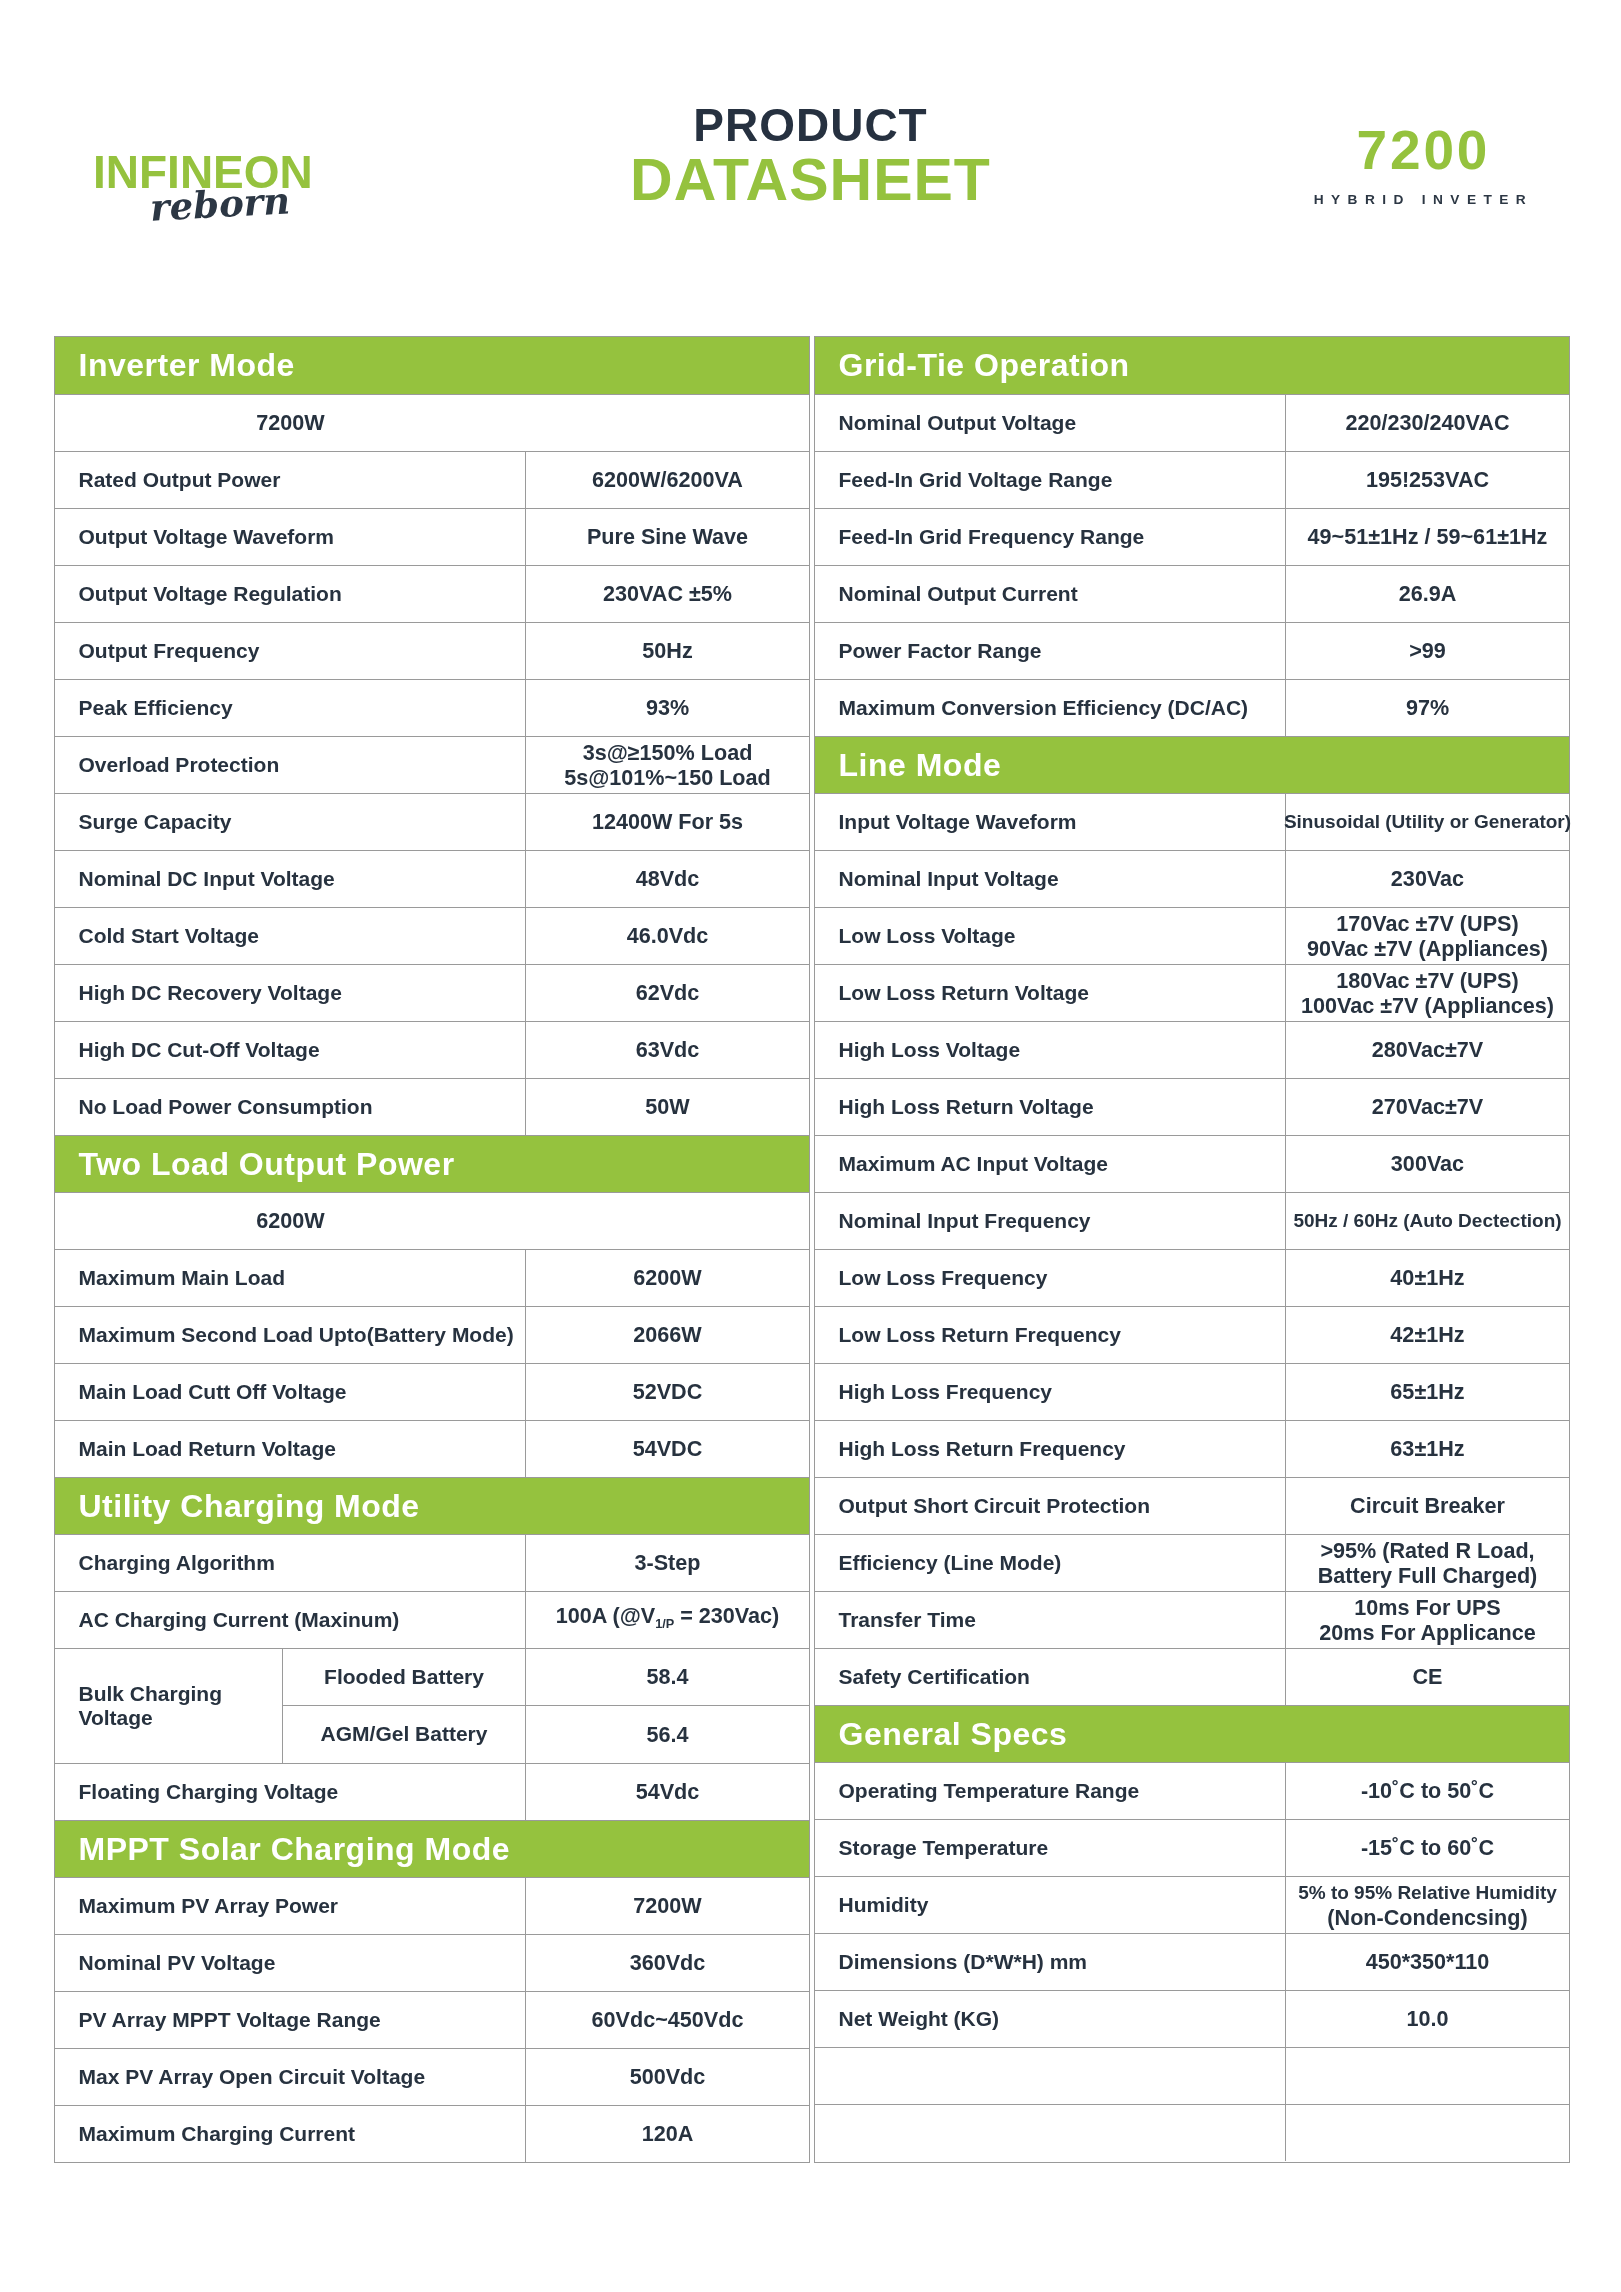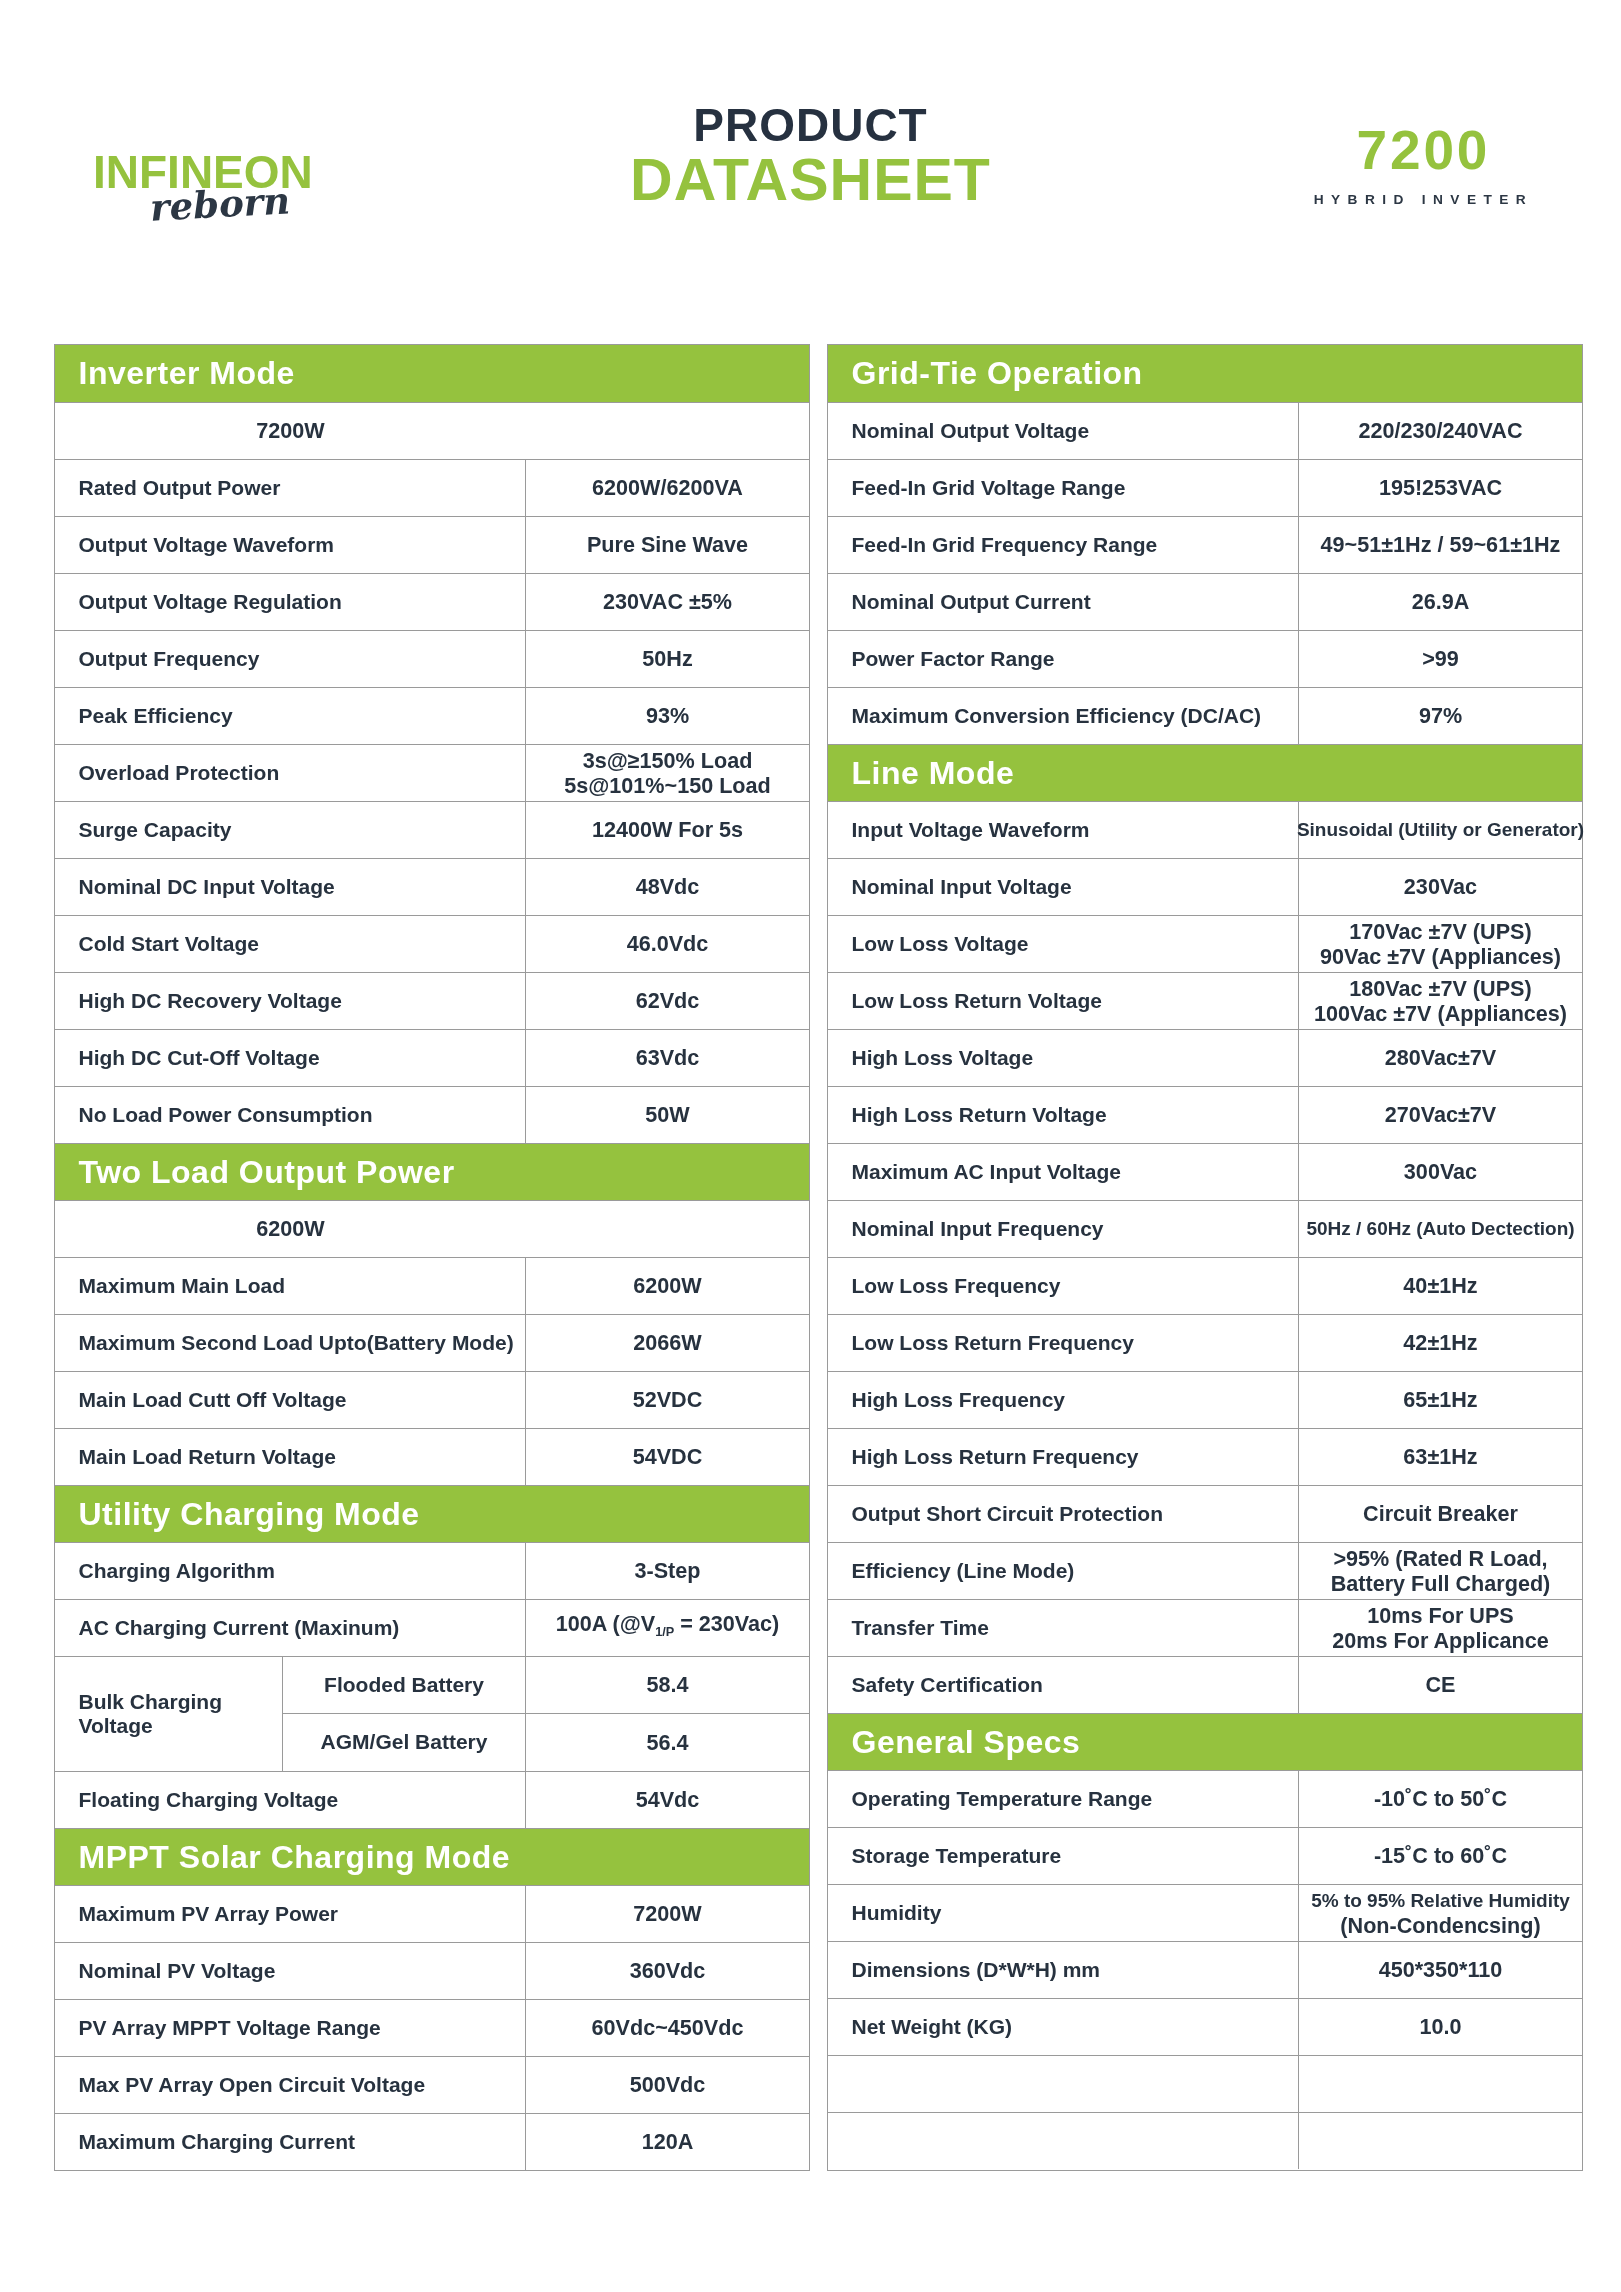--- a/index.html
+++ b/index.html
@@ -21,21 +21,21 @@
     color:#2c3744;font-family:"DejaVu Serif",serif;font-style:italic;
     font-size:37px;font-weight:600;margin-top:-15.7px;margin-left:57px;transform:rotate(-3deg);
   }
   .title-block{position:absolute;left:0;top:102px;width:100%;text-align:center;line-height:1.04;}
   .title-line1{color:#263140;font-size:46px;font-weight:800;letter-spacing:1px;}
   .title-line2{color:var(--green);font-size:59px;font-weight:800;letter-spacing:1px;}
   .badge{position:absolute;right:88px;top:123px;text-align:center;}
   .badge-number{color:var(--green);font-size:55px;font-weight:800;letter-spacing:2.9px;line-height:1;}
   .badge-sub{color:#2c3744;font-size:13.7px;font-weight:700;letter-spacing:7.4px;margin-top:14px;white-space:nowrap;}
   
-  .tables{position:absolute;top:336px;left:54px;display:flex;gap:17px;margin-top:8px;}
+  .tables{position:absolute;top:336px;left:54px;display:flex;gap:4px;}
   .spec-table{width:756px;border:1px solid var(--line);box-sizing:border-box;background:#fff;}
   .t-row{height:var(--unit);box-sizing:border-box;border-top:1px solid var(--line);display:grid;grid-template-columns:471px 1fr;}
   .spec-table .t-row:first-child{border-top:none;}
   .t-row.section{background:var(--green);display:flex;align-items:center;padding-left:23.5px;}
   .section-title{color:#fff;font-size:32px;font-weight:700;letter-spacing:0.5px;}
   .cell{display:flex;align-items:center;box-sizing:border-box;min-width:0;}
   .cell.label{padding-left:23.5px;padding-right:5.9px;border-right:1px solid var(--line);}
   .cell.value{flex-direction:column;justify-content:center;text-align:center;padding:0 2px;}
   .label-text{color:var(--dark);font-size:21px;font-weight:700;line-height:24.5px;}
   .value-text{color:var(--dark);font-size:21.6px;font-weight:700;line-height:25.5px;white-space:nowrap;}

